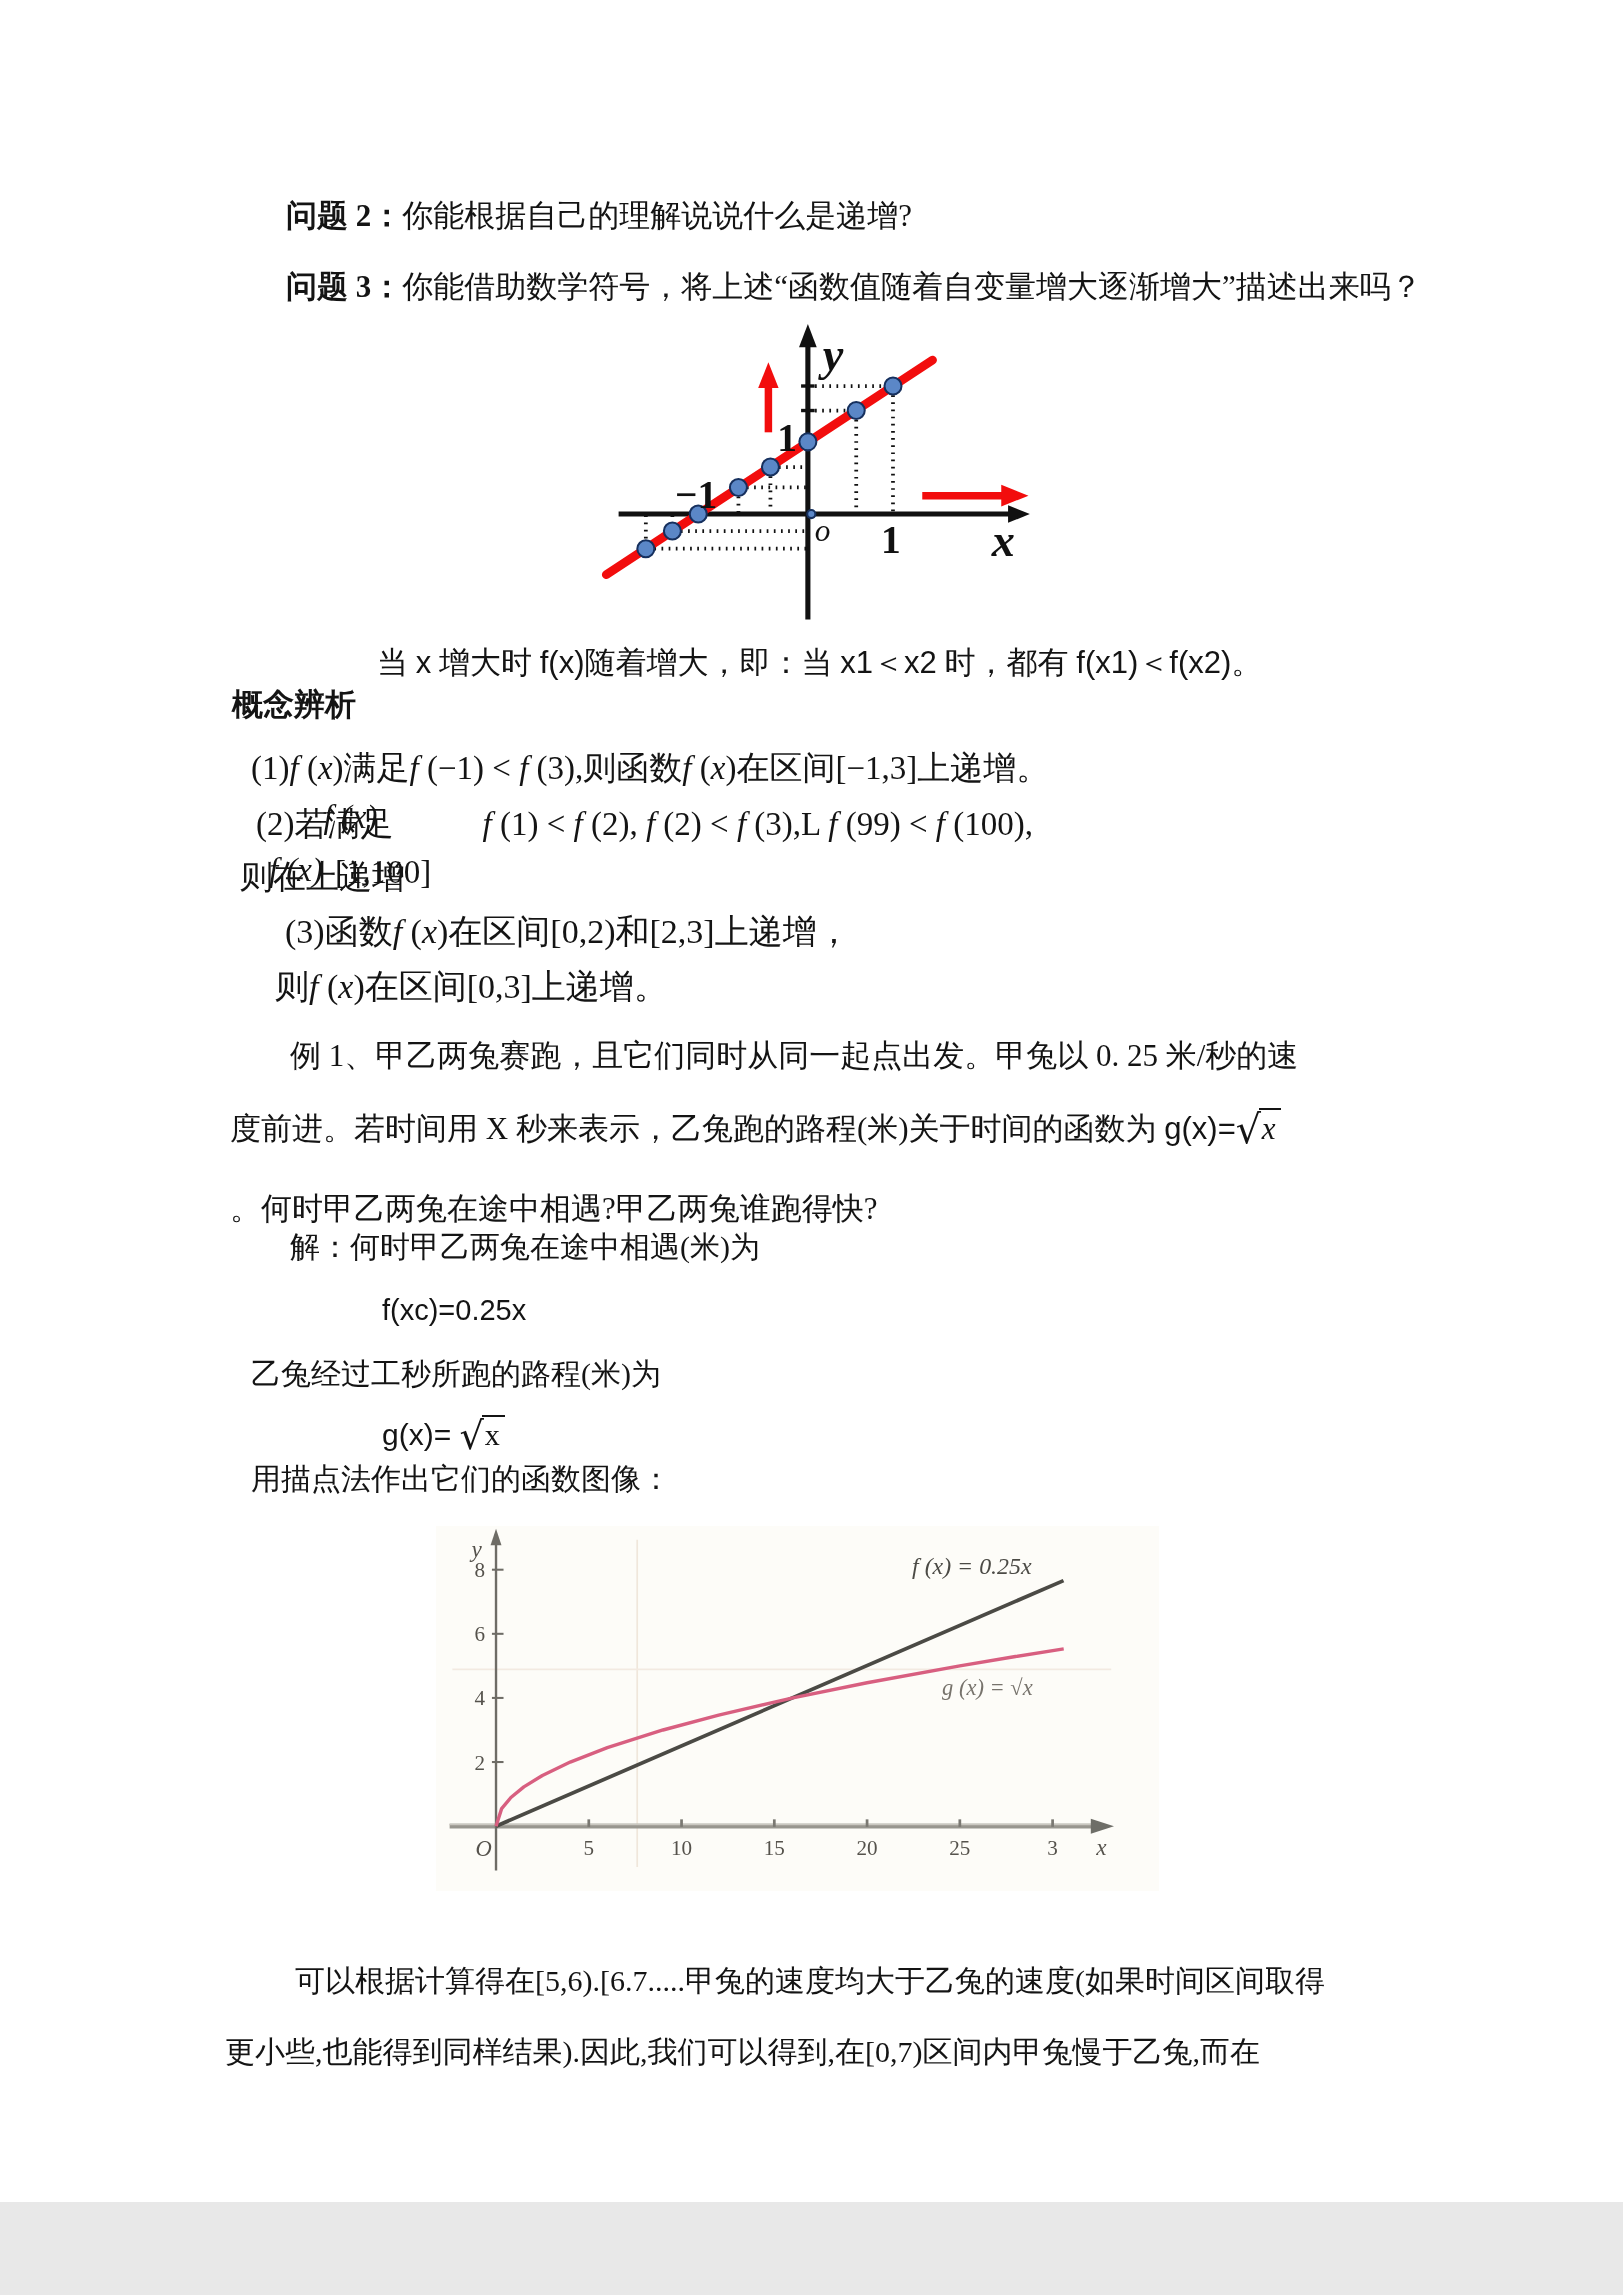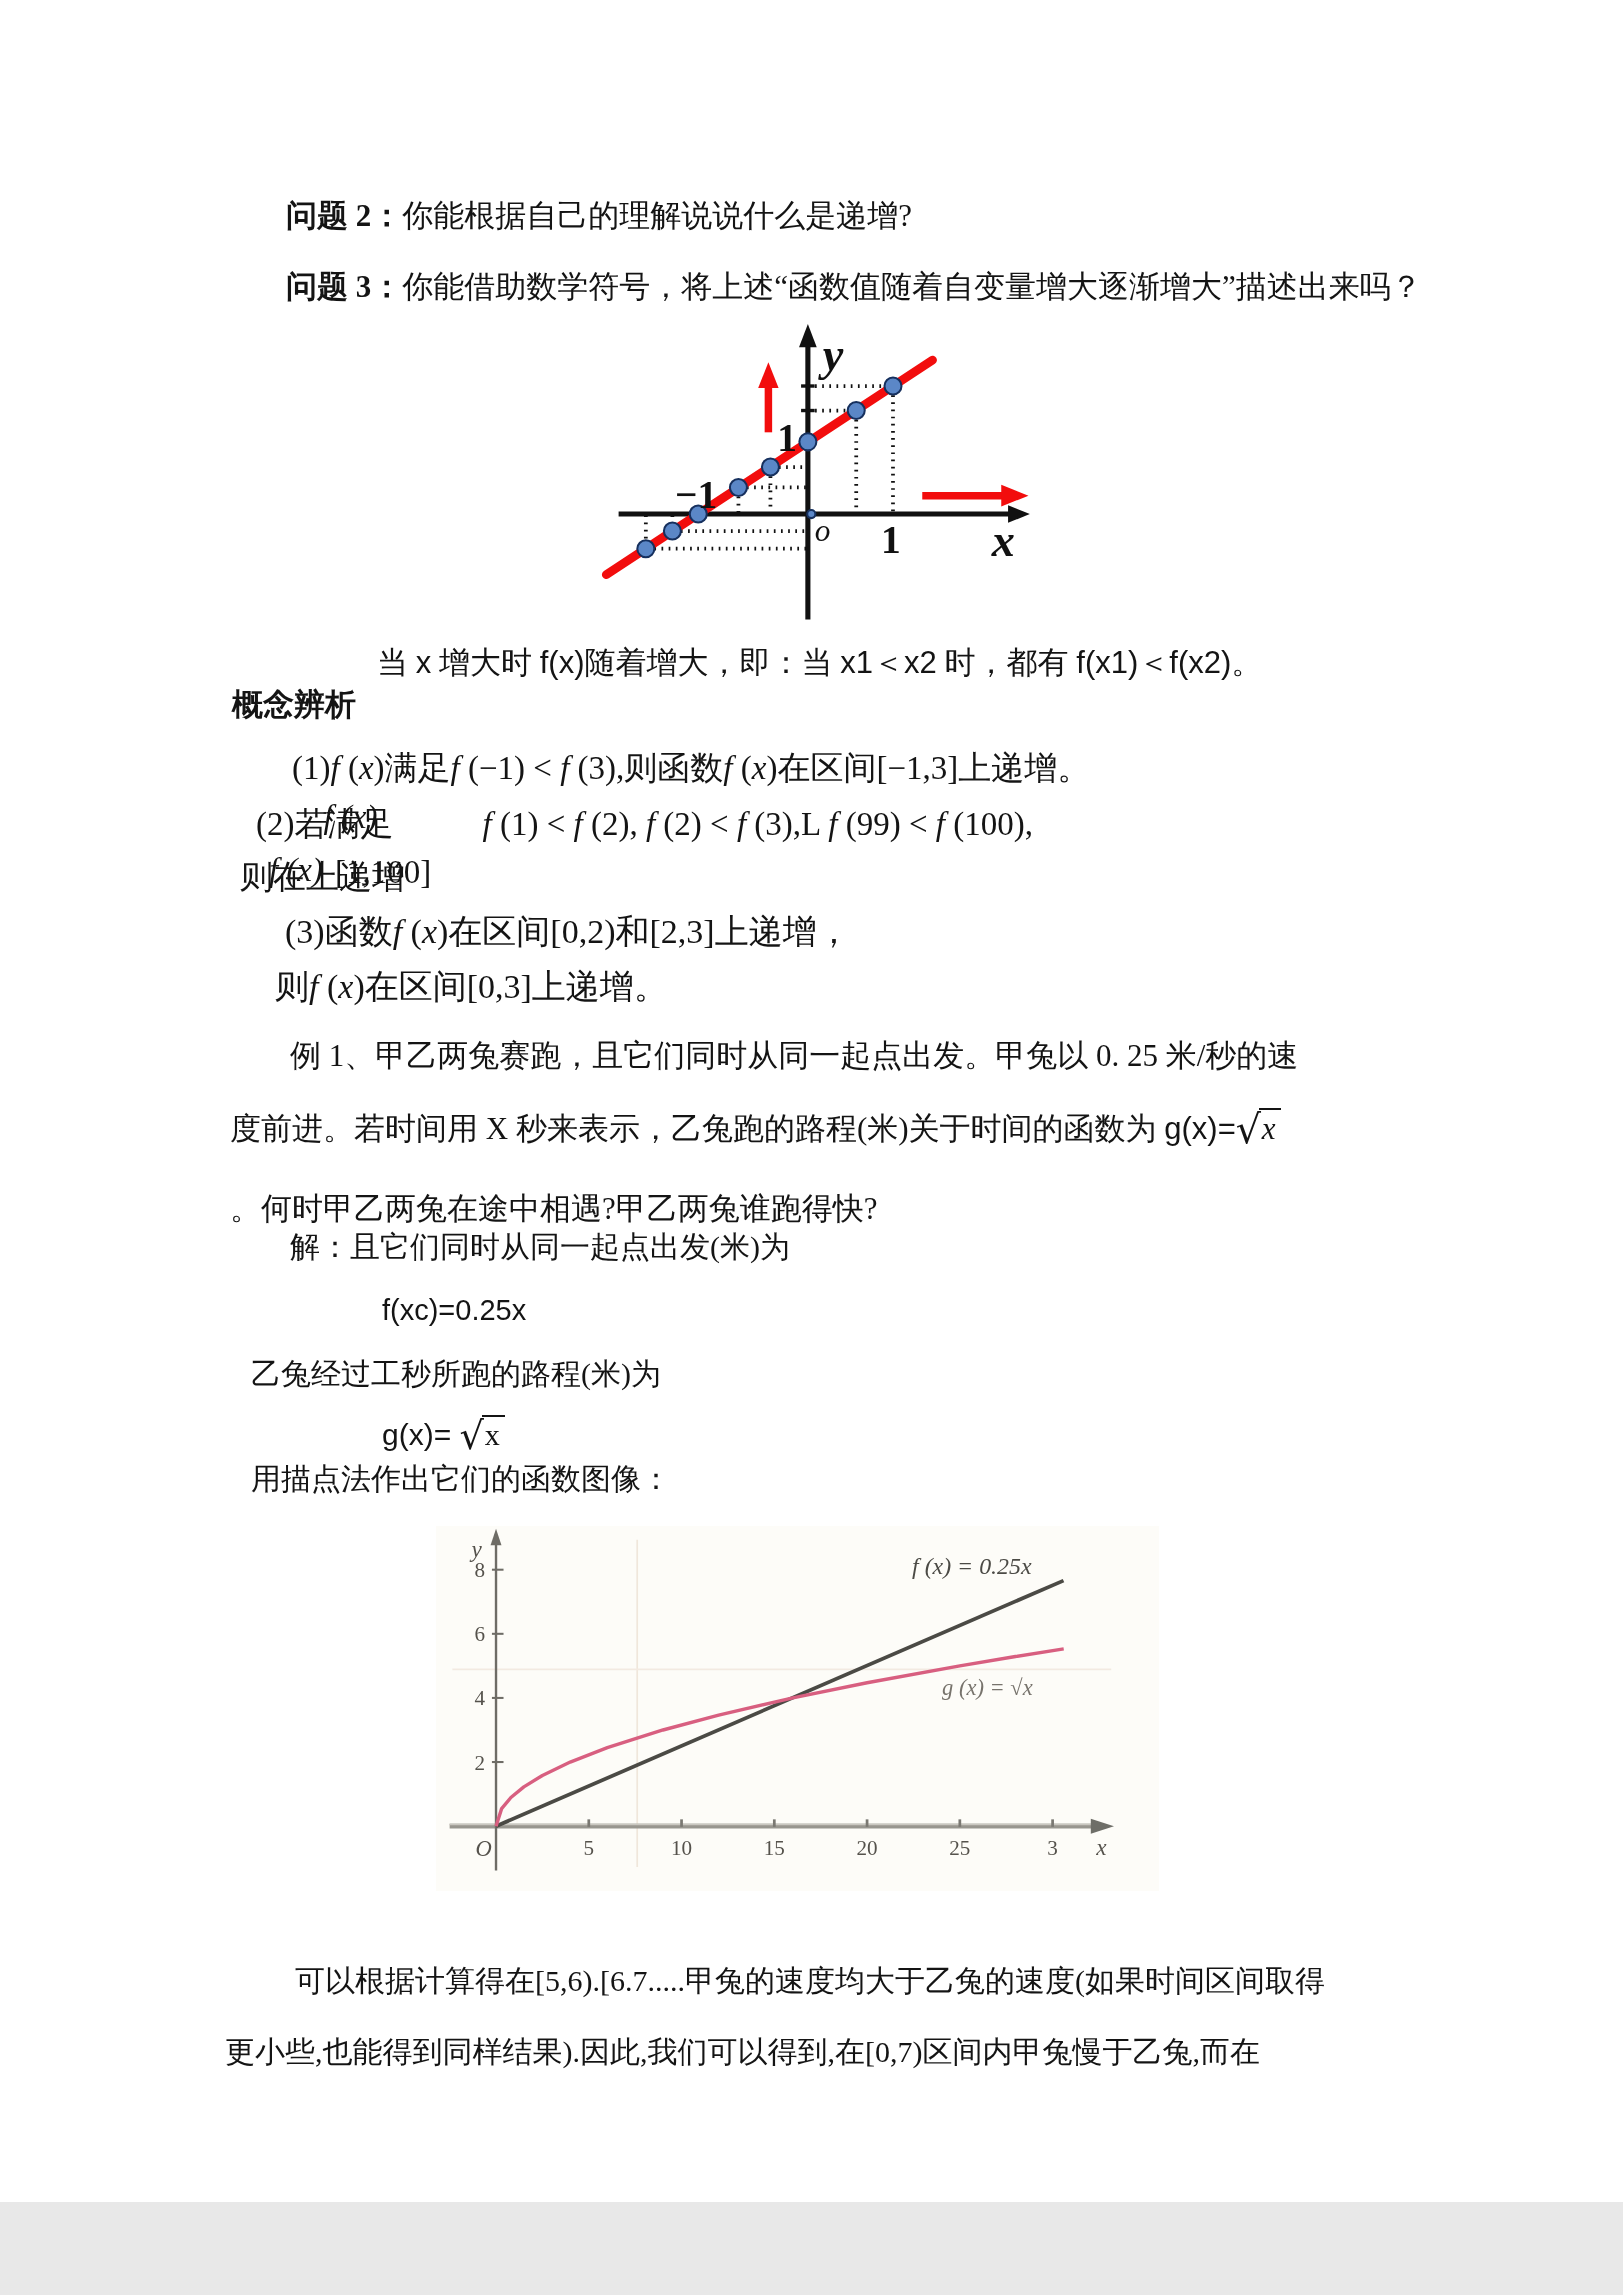--- a/index.html
+++ b/index.html
@@ -6,21 +6,21 @@
   .page{position:relative;width:1623px;height:2202px;background:#ffffff;margin:0 auto;
         font-family:"Liberation Serif","DejaVu Serif",serif;color:#141414;overflow:hidden;}
   .abs{position:absolute;white-space:nowrap;}
 
   
   .q-line{font-size:31px;}
   .q-label{font-weight:bold;}
   .summary{left:377px;top:642px;font-size:31px;}
   .heading{left:232px;top:684px;font-size:31px;font-weight:bold;font-family:"Liberation Sans","DejaVu Sans",sans-serif;}
   .math-line{font-size:33px;}
-  .item1{left:251px;top:746px;margin-left:41px;}
+  .item1{left:251px;top:746px;}
   .item2a{left:256px;top:802px;}
   .item2b{left:240px;top:855px;}
   .item3a{left:285px;top:909px;font-size:34px;}
   .item3b{left:275px;top:964px;font-size:34px;}
   .ex-line{font-size:31px;}
   .ex1{left:290px;top:1035px;}
   .ex2{left:230px;top:1106px;}
   .ex3{left:230px;top:1188px;}
   .sol-line{font-size:30px;}
   .jie{left:290px;top:1227px;}
@@ -139,21 +139,21 @@
     <span class="seg-cn">则</span><span class="ov-wrap"><span class="seg-cn">在</span><span class="ov seg-it">f (x)</span></span><span class="ov-wrap"><span class="seg-cn">上递增</span><span class="ov-bracket seg-rm">[1,100]</span></span>
   </div>
 
   <div class="abs math-line item3a"><span class="seg-rm">(3)函数</span><span class="seg-it">f </span><span class="seg-rm">(</span><span class="seg-it">x</span><span class="seg-cn">)在区间</span><span class="seg-rm">[0,2)</span><span class="seg-cn">和</span><span class="seg-rm">[2,3]</span><span class="seg-cn">上递增，</span></div>
   <div class="abs math-line item3b"><span class="seg-cn">则</span><span class="seg-it">f </span><span class="seg-rm">(</span><span class="seg-it">x</span><span class="seg-cn">)在区间</span><span class="seg-rm">[0,3]</span><span class="seg-cn">上递增。</span></div>
 
   <div class="abs ex-line ex1"><span class="seg-cn">例 1、甲乙两兔赛跑，且它们同时从同一起点出发。甲兔以 0. 25 米/秒的速</span></div>
   <div class="abs ex-line ex2"><span class="seg-cn">度前进。若时间用 X 秒来表示，乙兔跑的路程(米)关于时间的函数为 </span><span class="seg-sans">g(x)=</span><span class="seg-rad">√</span><span class="seg-sq seg-it">x</span></div>
   <div class="abs ex-line ex3"><span class="seg-cn">。何时甲乙两兔在途中相遇?甲乙两兔谁跑得快?</span></div>
 
-  <div class="abs sol-line jie">解：且它们同时从同一起点出发(米)为</div>
+  <div class="abs sol-line jie">解：何时甲乙两兔在途中相遇(米)为</div>
   <div class="abs ff">f(xc)=0.25x</div>
   <div class="abs sol-line yi">乙兔经过工秒所跑的路程(米)为</div>
   <div class="abs gf"><span class="seg-sans">g(x)= </span><span class="seg-rad">√</span><span class="seg-sq seg-rm">x</span></div>
   <div class="abs sol-line plot">用描点法作出它们的函数图像：</div>
 
   <div class="abs fig2">
     <svg viewBox="0 0 1060 535" width="723" height="365">
       <rect x="0" y="0" width="1060" height="535" fill="#fdfcf8"></rect>
 
       <g>

